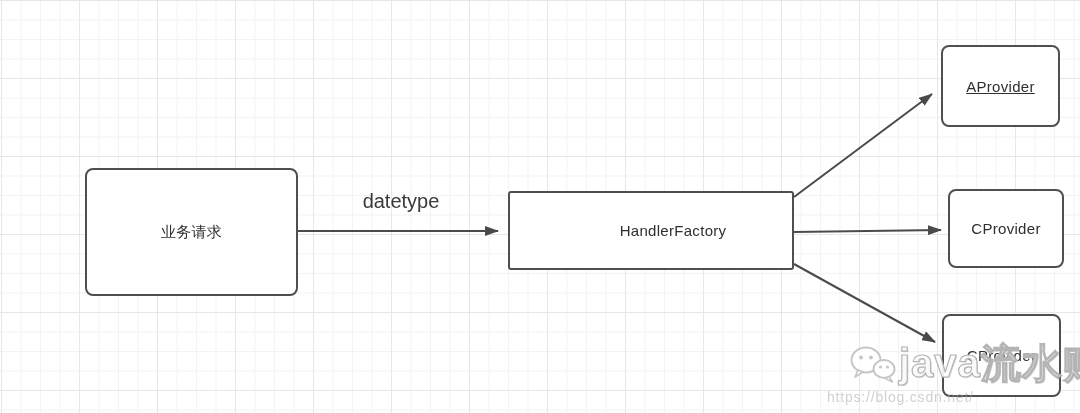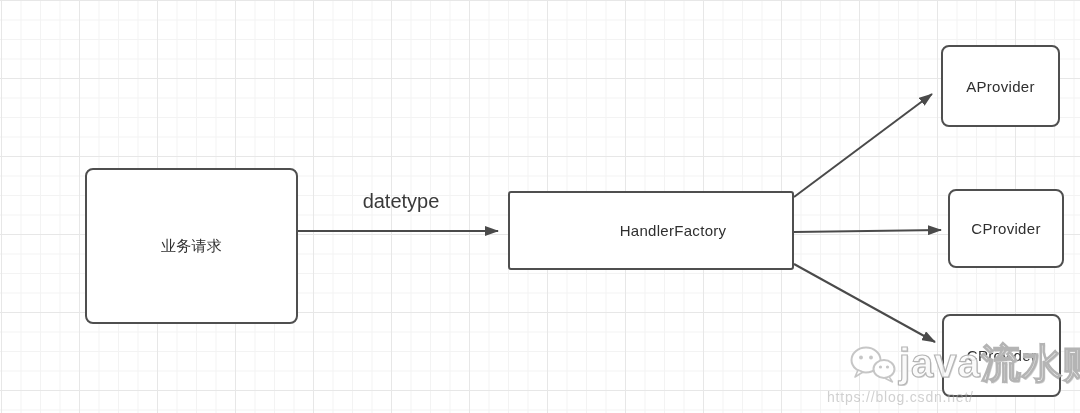--- a/index.html
+++ b/index.html
@@ -33,23 +33,23 @@
     background: #ffffff;
     border: 2px solid #4f4f4f;
     display: flex;
     align-items: center;
     justify-content: center;
     color: #2f2f2f;
     font-size: 15px;
     letter-spacing: 0.3px;
     box-sizing: border-box;
   }
-  .node-request   { left: 85px;  top: 168px; width: 213px; height: 156px; border-radius: 8px; align-items: center; }
+  .node-request   { left: 85px;  top: 168px; width: 213px; height: 128px; border-radius: 8px; align-items: center; }
   .node-factory   { left: 508px; top: 191px; width: 286px; height: 79px;  border-radius: 3px; padding-left: 44px; }
-  .node-provider-a{ left: 941px; top: 45px;  width: 119px; height: 82px;  border-radius: 8px; }
+  .node-provider-a{ left: 941px; top: 45px;  width: 119px; height: 82px;  border-radius: 8px; text-decoration: underline; }
   .node-provider-b{ left: 948px; top: 189px; width: 116px; height: 79px;  border-radius: 8px; }
   .node-provider-c{ left: 942px; top: 314px; width: 119px; height: 83px;  border-radius: 8px; }
   .edge-label {
     position: absolute;
     left: 356px; top: 190px;
     width: 90px;
     z-index: 2;
     text-align: center;
     color: #3a3a3a;
     font-size: 20px;

